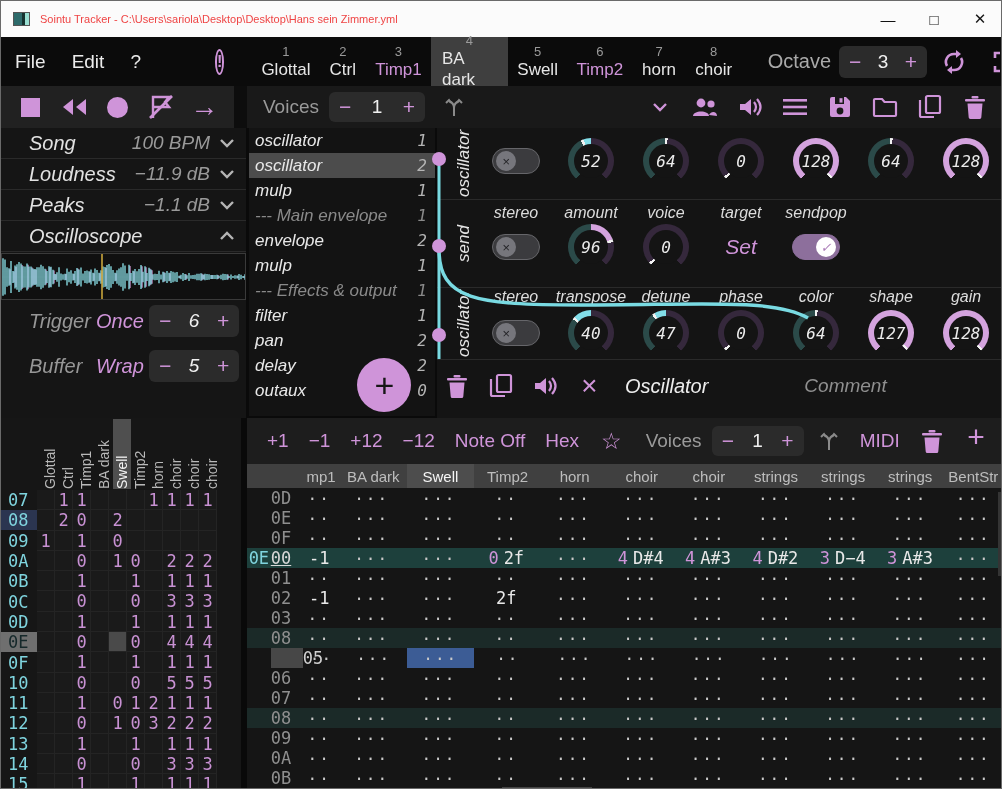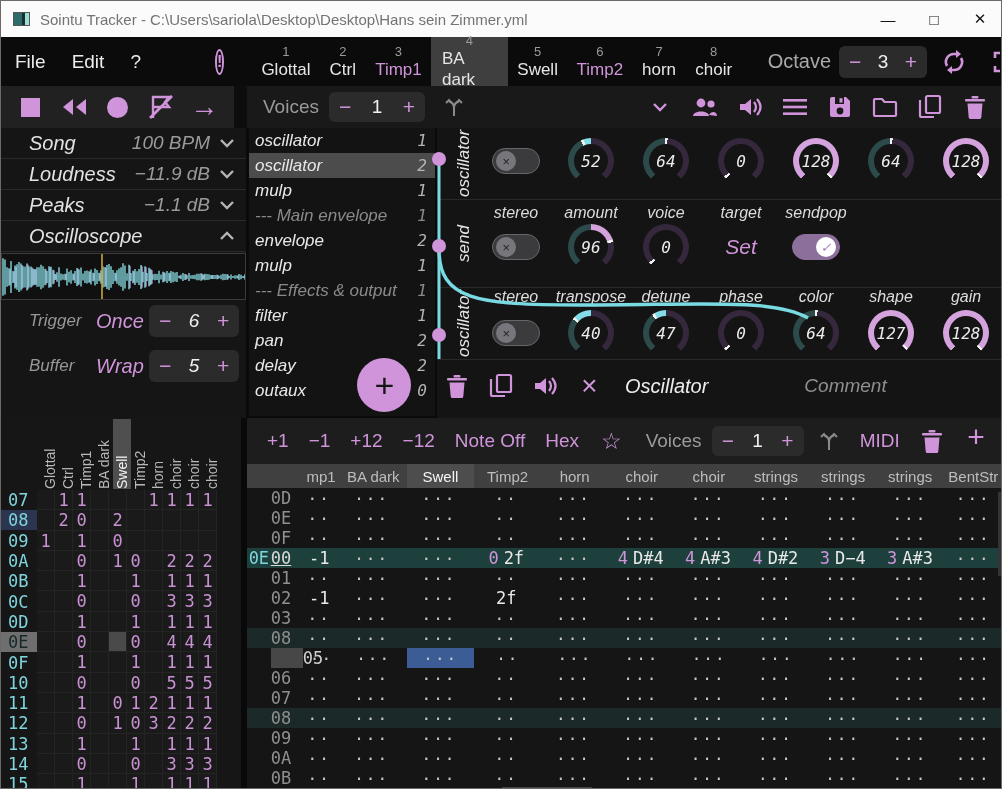--- a/index.html
+++ b/index.html
@@ -4,21 +4,21 @@
 <style>
   * { margin:0; padding:0; box-sizing:border-box; }
   html,body { width:1002px; height:789px; background:#000; overflow:hidden; }
   body { font-family:"Liberation Sans", sans-serif; }
   #win { position:relative; width:1002px; height:789px; background:#0d0d0d; overflow:hidden; border:1px solid #6a6a6a; }
   .mono { font-family:"DejaVu Sans Mono", monospace; }
 
   
   #titlebar { position:absolute; left:0; top:0; width:1002px; height:36px; background:#fbfbfb; display:flex; align-items:center; }
   #appicon { width:17px; height:14px; margin:0 10px 0 12px; background:linear-gradient(90deg,#2e6b6b 0 55%, #16322f 55% 75%, #9adfd2 75%); border:1px solid #555; }
-  #apptitle { font-size:15px; color:#737373; }
+  #apptitle { font-size:11px; color:#ef4444; }
   #wincontrols { margin-left:auto; display:flex; height:36px; }
   .winbtn { width:46px; height:36px; display:flex; align-items:center; justify-content:center; font-size:15px; color:#111; }
 
   
   #menubar { position:absolute; left:0; top:36px; width:1002px; height:49px; background:#0b0b0b; display:flex; align-items:stretch; }
   #menuitems { display:flex; align-items:center; gap:26px; padding-left:14px; }
   .menuitem { color:#ececec; font-size:19px; }
   #warnicon { width:26px; height:26px; border:2px solid #cf94d9; border-radius:50%; color:#cf94d9; font-size:16px; font-weight:bold; display:flex; align-items:center; justify-content:center; margin-left:74px; align-self:center; }
   #tabs { display:flex; margin-left:28px; }
   .tab { display:flex; flex-direction:column; align-items:center; justify-content:center; padding:0 11px; min-width:46px; }
@@ -44,21 +44,21 @@
   #tb2icons .iconbtn { width:45px; height:42px; }
 
   
   #midrow { position:absolute; left:0; top:127px; width:1002px; height:290px; background:#0a0a0a;font-style:italic; }
   #songpanel { position:absolute; left:0; top:0; width:245px; height:290px; background:#151515; }
   .srow { height:31px; display:flex; align-items:center; padding:0 10px 0 28px; border-bottom:1px solid #2a2a2a; }
   .srow .slabel { color:#e2e2e2; font-size:20px; }
   .srow .sval { margin-left:auto; color:#9a9a9a; font-size:19px; margin-right:8px; }
   #wavebox { position:absolute; left:0; top:125px; width:245px; height:47px; border:1px solid #3a3a3a; background:#101010; }
   .trigrow { position:absolute; left:0; width:245px; height:34px; display:flex; align-items:center; }
-  .trigrow .tlabel { color:#979797; font-size:17px; margin-left:28px; }
+  .trigrow .tlabel { color:#979797; font-size:20px; margin-left:28px; }
   .trigrow .tmode { color:#cf94d9; font-size:20px; position:absolute; left:95px; }
   .trigrow .stepper { position:absolute; left:148px; width:90px; height:32px; }
   #version { position:absolute; left:0; top:382px; width:245px; border-top:1px solid #2e2e2e; color:#8a8a8a; font-size:13px; padding:3px 0 0 2px; }
 
   
   #unitlist { position:absolute; left:248px; top:0; width:186px; height:288px; background:#131313; }
   .urow { height:25px; display:flex; align-items:center; padding:0 8px 0 6px; font-size:17px; color:#e8e8e8; }
   .urow .ucount { margin-left:auto; color:#b5b5b5; font-family:"DejaVu Sans Mono", monospace; font-size:16px; }
   .urow.sel { background:#4c4c4c; }
   .urow.group, .urow.group .ucount { color:#8a8a8a; }

